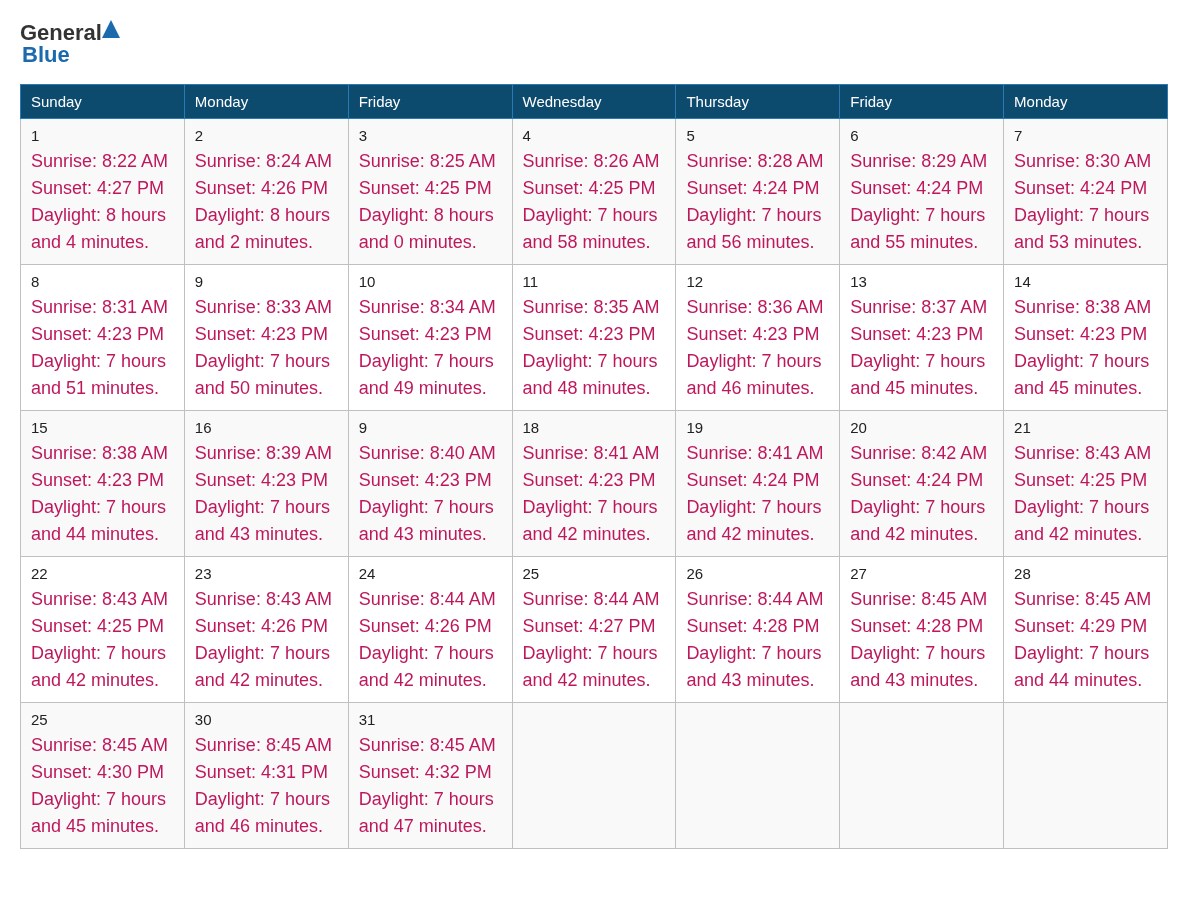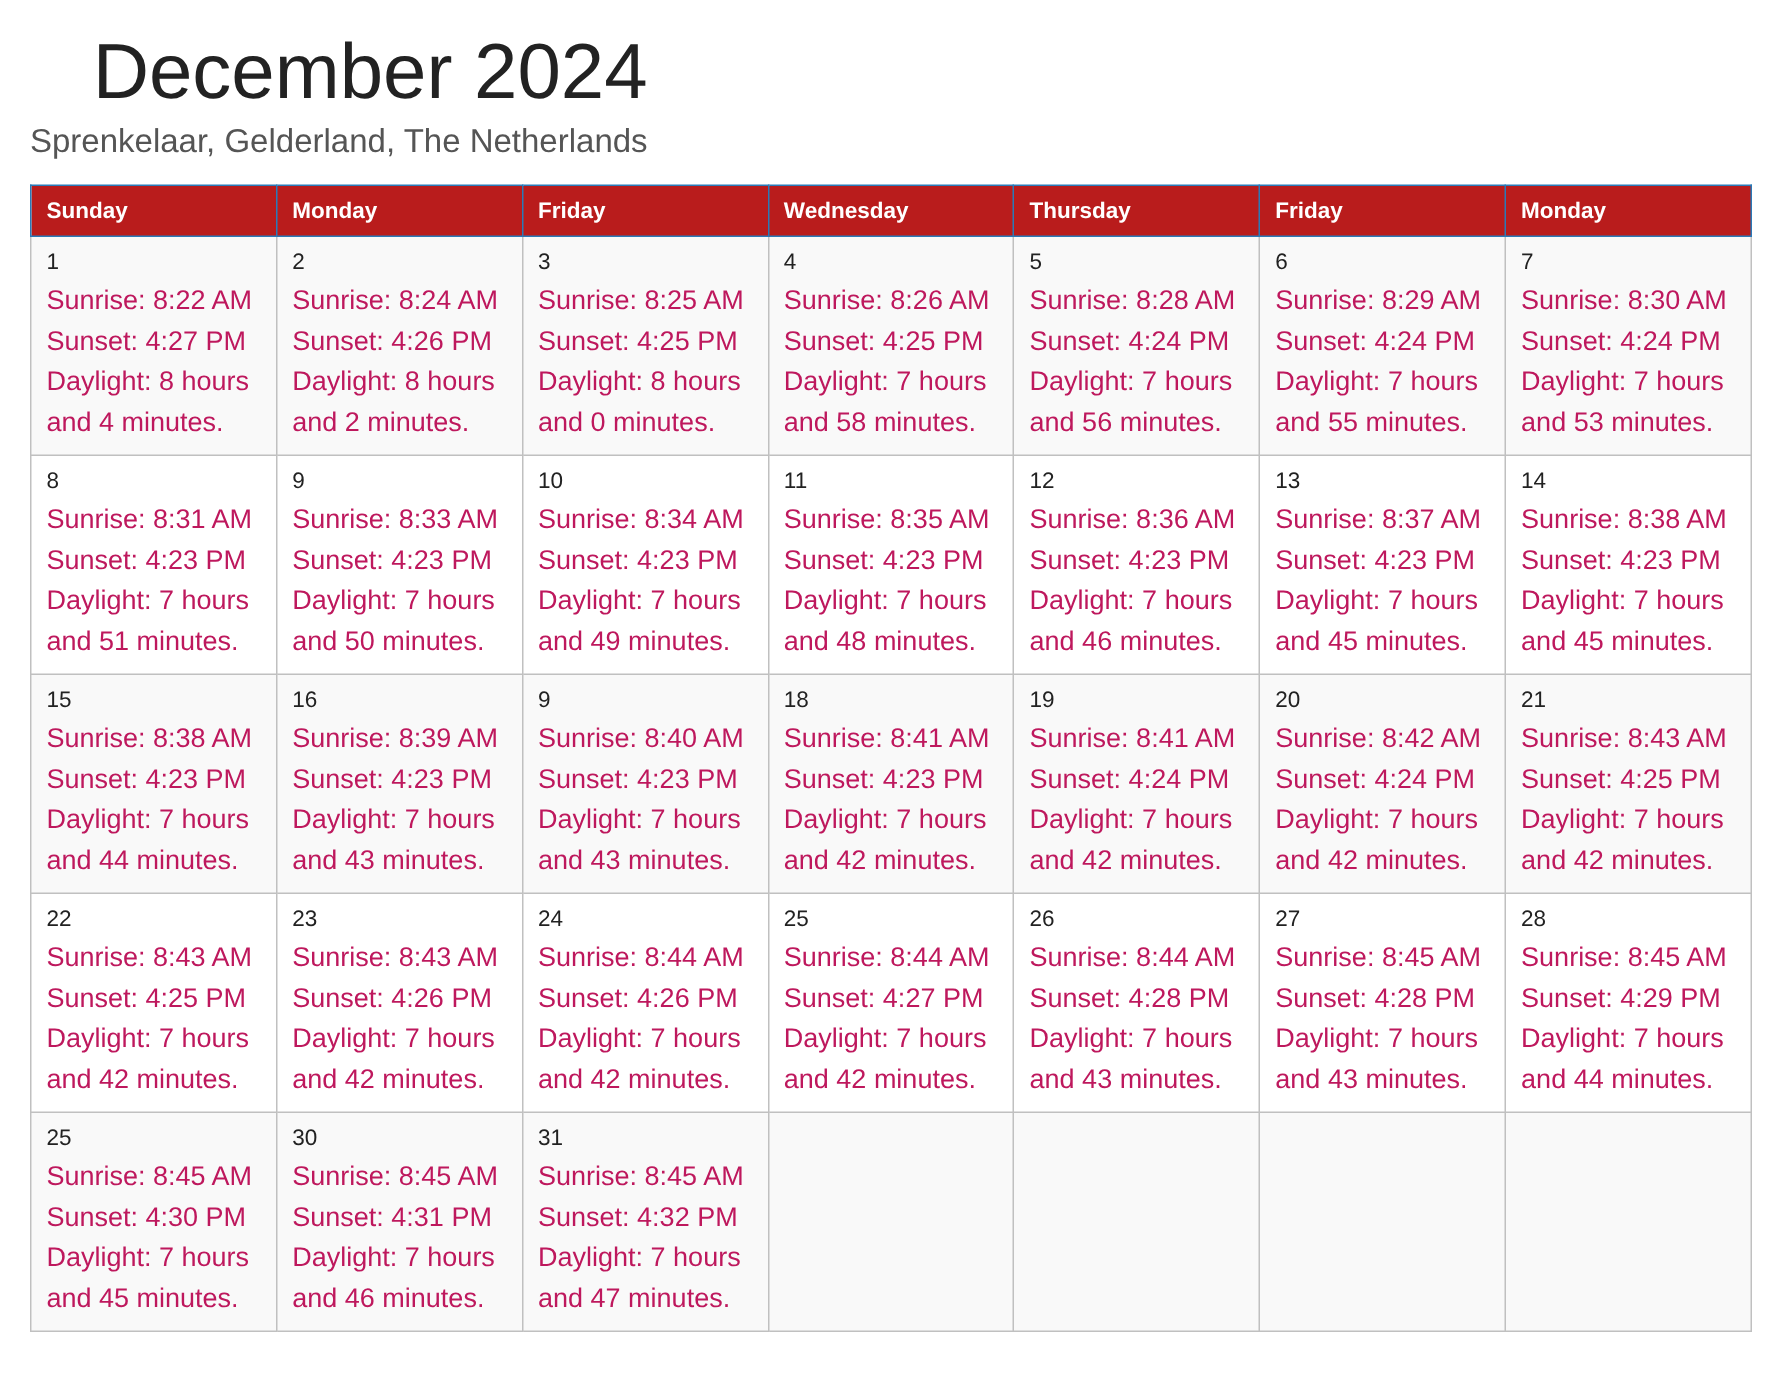--- a/index.html
+++ b/index.html
@@ -49,24 +49,24 @@
       font-size: 22px;
       color: #555;
       margin-top: 4px;
     }
     table {
       width: 100%;
       border-collapse: collapse;
       table-layout: fixed;
     }
     thead tr th {
-      background-color: #b91c1c;
+      background-color: #0c4a6e;
       color: #fff;
       font-size: 15px;
-      font-weight: bold;
+      font-weight: normal;
       padding: 8px 10px;
       text-align: left;
       border: 1px solid #2a7ab8;
     }
     tbody tr td {
       vertical-align: top;
       padding: 8px 10px;
       border: 1px solid #c0c0c0;
       font-size: 12.5px;
       color: #333;
@@ -96,23 +96,30 @@
     .logo-triangle {
       display: inline-block;
       position: relative;
       top: -2px;
     }
   </style>
 </head>
 <body>
 
 <div class="header">
-  <div class="title-area">
-    <div class="month-title">December 2024</div>
-    <div class="location">Sprenkelaar, Gelderland, The Netherlands</div>
+  <div class="logo-wrapper">
+    <div class="logo-line1">
+      <span class="logo-text">General</span>
+      <span class="logo-triangle">
+        <svg width="18" height="18" viewBox="0 0 18 18">
+          <polygon points="0,18 9,0 18,18" fill="#1a6aad"></polygon>
+        </svg>
+      </span>
+    </div>
+    <div class="logo-line2">Blue</div>
   </div>
 </div>
 
 <table>
   <thead>
     <tr>
     <th>Sunday</th>
         <th>Monday</th>
         <th>Friday</th>
         <th>Wednesday</th>

